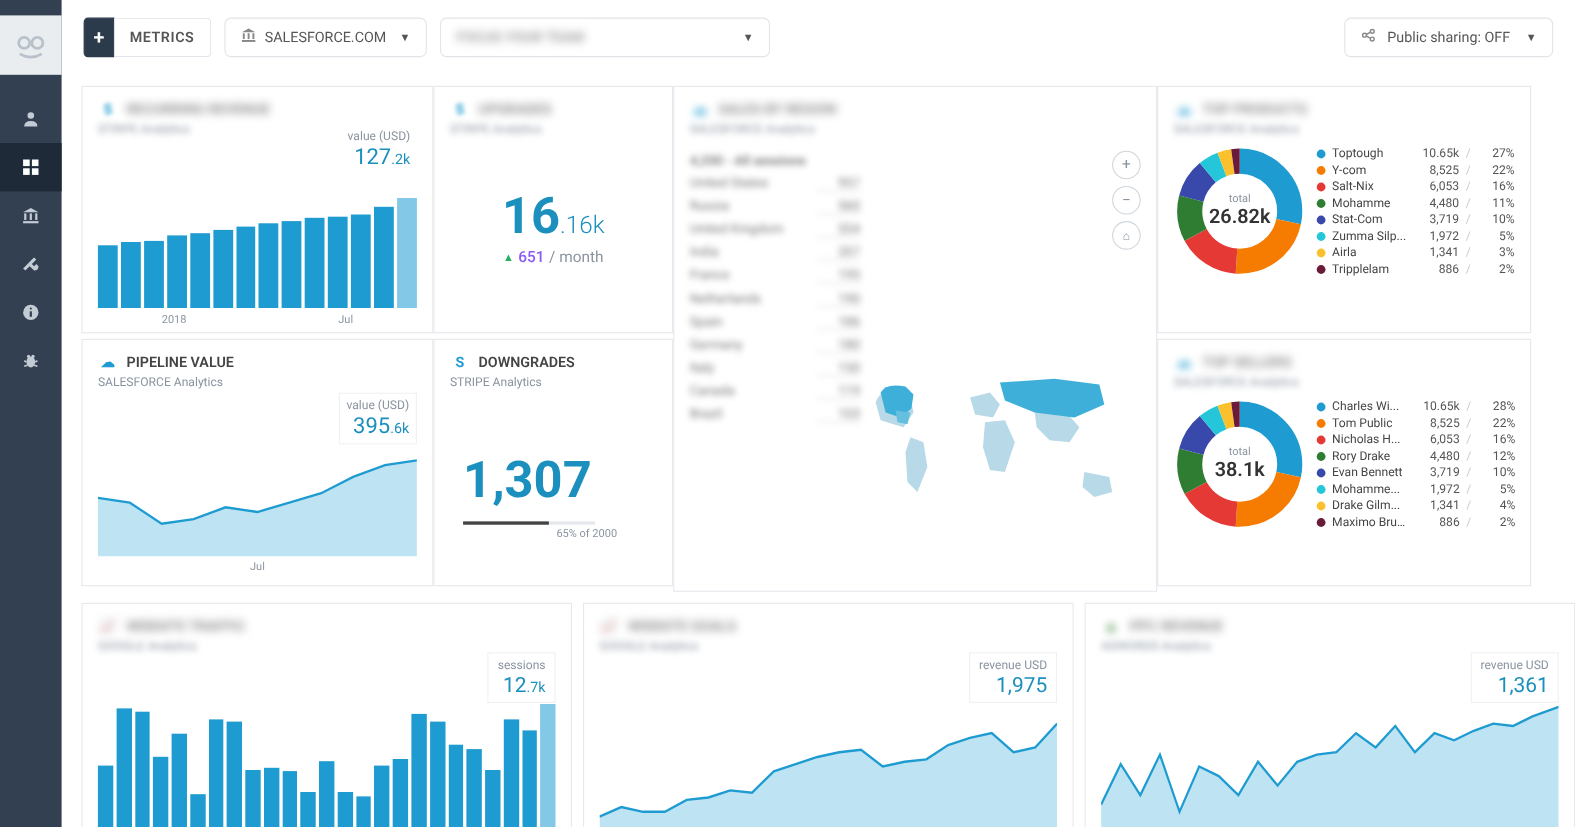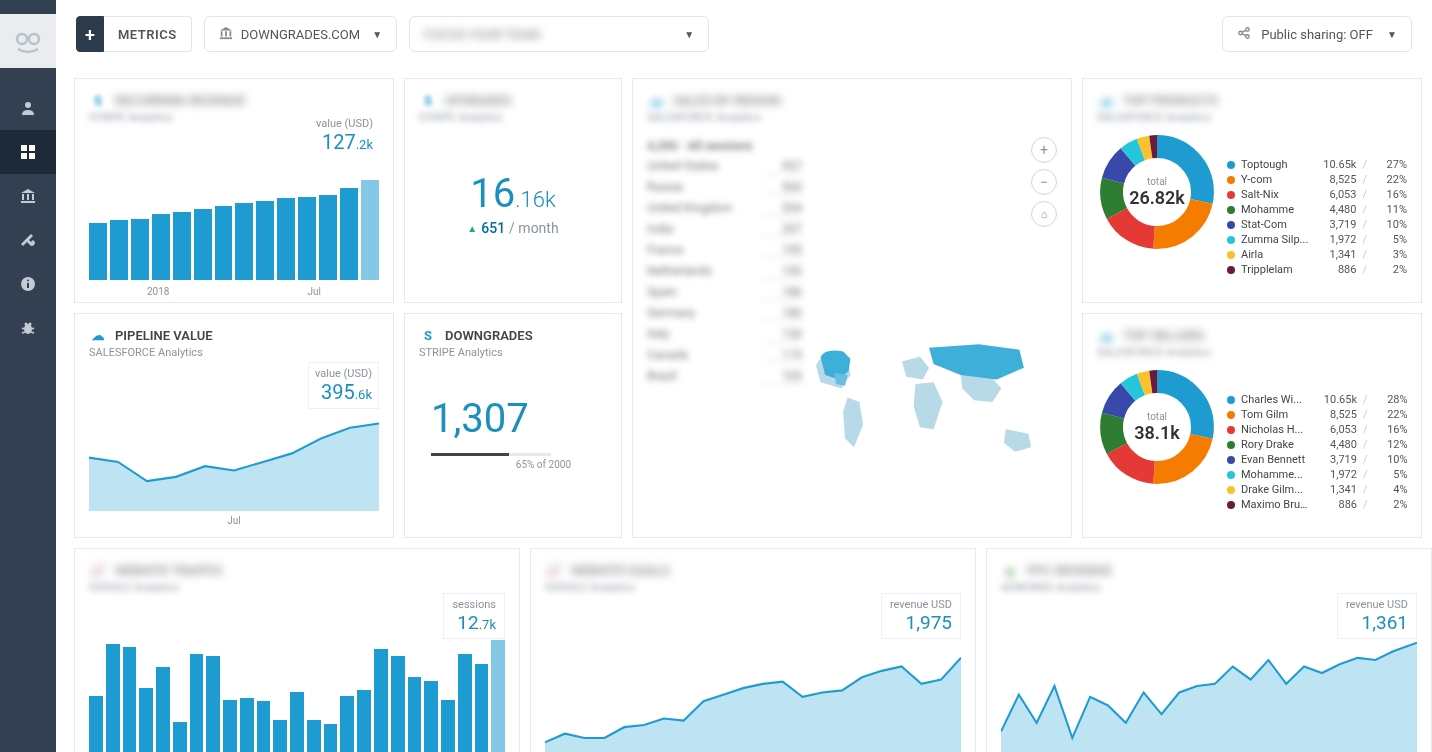--- a/index.html
+++ b/index.html
@@ -13,33 +13,33 @@
 .blurred-text { filter: blur(4px); color: #999; font-weight: 600; }
 .spacer { flex: 1; }
 .share-btn { min-width: 190px; justify-content: space-between; }
 
 .sidebar { position: absolute; left: 0; top: 0; bottom: 0; width: 56px; background: #334052; display: flex; flex-direction: column; align-items: center; padding-top: 14px; }
 .sidebar .logo-area { width: 100%; height: 54px; display: flex; align-items: center; justify-content: center; background: #e9edf0; margin-bottom: 18px; }
 .sidebar .nav-icon { width: 100%; height: 44px; display: flex; align-items: center; justify-content: center; color: #c3cbd4; cursor: pointer; font-size: 16px; }
 .sidebar .nav-icon.active { background: #1e2a38; color: #fff; }
 
 .content { position: absolute; left: 56px; right: 0; top: 68px; bottom: 0; padding: 10px 18px; overflow: hidden; }
-.grid { display: grid; grid-template-columns: 320px 218px 440px 340px; gap: 10px; }
+.grid { display: grid; grid-template-columns: 320px 218px 440px 340px; gap: 0; }
 .card { border: 1px solid #e5e8ec; background: #fff; padding: 12px 14px; position: relative; }
 .card-title { display: flex; align-items: center; gap: 8px; margin-bottom: 2px; font-weight: 600; color: #444; font-size: 13px; }
 .card-title .blurred { filter: blur(4px); color: #888; }
 .card-subtitle { font-size: 11px; color: #8a94a0; margin-bottom: 8px; }
 .card-subtitle.blurred { filter: blur(3px); }
 .icon-box { width: 18px; height: 18px; display: inline-flex; align-items: center; justify-content: center; }
 
-.big-number { font-size: 40px; font-weight: 400; color: #1b8fbd; line-height: 1; }
+.big-number { font-size: 46px; font-weight: 700; color: #1b8fbd; line-height: 1; }
 .small-suffix { font-size: 22px; font-weight: 300; }
 .delta-row { display: flex; align-items: center; gap: 4px; margin-top: 6px; justify-content: center; font-size: 14px; }
 .delta-up { color: #27ae60; font-size: 10px; }
-.delta-val { color: #0369a1; font-weight: 500; }
+.delta-val { color: #8b5cf6; font-weight: 500; }
 .delta-label { color: #8a94a0; }
 
 .progress-outer { width: 120px; height: 3px; background: #e5e8ec; margin-top: 14px; }
 .progress-inner { height: 100%; background: #444; }
 .progress-label { font-size: 10px; color: #8a94a0; margin-top: 3px; }
 
 .value-tag { position: absolute; top: 34px; right: 14px; text-align: right; font-size: 11px; color: #8a94a0; background: rgba(255,255,255,0.85); padding: 4px 6px; }
 .value-tag .vnum { font-size: 20px; color: #1b8fbd; font-weight: 400; }
 .value-tag .vsmall { font-size: 13px; }
 
@@ -63,21 +63,21 @@
 .map-row { display: flex; justify-content: space-between; font-size: 12px; padding: 3px 0; }
 .map-row .blurred { filter: blur(3px); color: #777; flex: 1; }
 .map-row .blurred2 { filter: blur(3px); color: #777; width: 40px; text-align: right; }
 
 .donut-card { display: flex; gap: 10px; }
 .donut { position: relative; width: 120px; height: 120px; flex-shrink: 0; }
 .donut svg { width: 100%; height: 100%; transform: rotate(-90deg); }
 .donut-center { position: absolute; inset: 0; display: flex; flex-direction: column; align-items: center; justify-content: center; }
 .donut-center .lbl { font-size: 10px; color: #8a94a0; }
 .donut-center .num { font-size: 18px; font-weight: 600; color: #333; }
-.legend { flex: 1; font-size: 11px; margin-top: 25px; }
+.legend { flex: 1; font-size: 11px; }
 .legend-row { display: flex; align-items: center; gap: 6px; padding: 1px 0; }
 .dot { width: 8px; height: 8px; border-radius: 50%; flex-shrink: 0; }
 .legend-name { flex: 1; white-space: nowrap; overflow: hidden; text-overflow: ellipsis; color: #444; max-width: 70px; }
 .legend-val { width: 40px; text-align: right; color: #555; }
 .legend-pct { width: 34px; text-align: right; color: #555; }
 .slash { color: #ccc; }
 
 .value-box { position: absolute; right: 14px; text-align: right; background: #fff; border: 1px solid #eef1f4; padding: 4px 8px; font-size: 11px; color: #8a94a0; }
 .value-box .vb-num { font-size: 19px; color: #1b8fbd; }
 
@@ -154,21 +154,21 @@
   <div class="btn">
     <span style="color:#888">
       <svg width="14" height="14" viewBox="0 0 16 16" fill="currentColor">
           <path d="M8 1 L15 5 L1 5 Z"></path>
           <rect x="2" y="6" width="2" height="6"></rect>
           <rect x="7" y="6" width="2" height="6"></rect>
           <rect x="12" y="6" width="2" height="6"></rect>
           <rect x="1" y="13" width="14" height="2"></rect>
         </svg>
     </span>
-    <span>DOWNGRADES.COM</span>
+    <span>SALESFORCE.COM</span>
     <span class="caret">▼</span>
   </div>
   <div class="btn" style="min-width:300px">
     <span class="blurred-text">FOCUS YOUR TEAM</span>
     <span class="spacer"></span>
     <span class="caret">▼</span>
   </div>
   <div class="spacer"></div>
   <div class="btn share-btn">
     <span style="color:#888">
@@ -415,21 +415,21 @@
       </div>
       <div class="chart-axis2">Jul</div>
     </div>
 
     <div class="card shortcard">
       <div class="card-title">
           <span class="icon-box" style="color:#1e9bd1;font-weight:700">S</span>
           <span>DOWNGRADES</span>
         </div>
       <div class="card-subtitle">STRIPE Analytics</div>
-      <div style="margin-top:40px;margin-left:12px">
+      <div style="margin-top:60px;margin-left:12px">
         <div class="big-number">1,307</div>
         <div class="progress-outer">
             <div class="progress-inner" style="width:65%"></div>
           </div>
         <div class="progress-label" style="text-align:right;width:140px">65% of 2000</div>
       </div>
     </div>
 
     <div class="card donut-card-outer">
       <div class="card-title">
@@ -457,21 +457,21 @@
         <div class="legend" id="legend-sellers">
             <div class="legend-row">
               <span class="dot" style="background:#1e9bd1"></span>
               <span class="legend-name">Charles Wi...</span>
               <span class="legend-val">10.65k</span>
               <span class="slash">/</span>
               <span class="legend-pct">28%</span>
             </div>
             <div class="legend-row">
               <span class="dot" style="background:#f57c00"></span>
-              <span class="legend-name">Tom Gilm</span>
+              <span class="legend-name">Tom Public</span>
               <span class="legend-val">8,525</span>
               <span class="slash">/</span>
               <span class="legend-pct">22%</span>
             </div>
             <div class="legend-row">
               <span class="dot" style="background:#e53935"></span>
               <span class="legend-name">Nicholas H...</span>
               <span class="legend-val">6,053</span>
               <span class="slash">/</span>
               <span class="legend-pct">16%</span>

